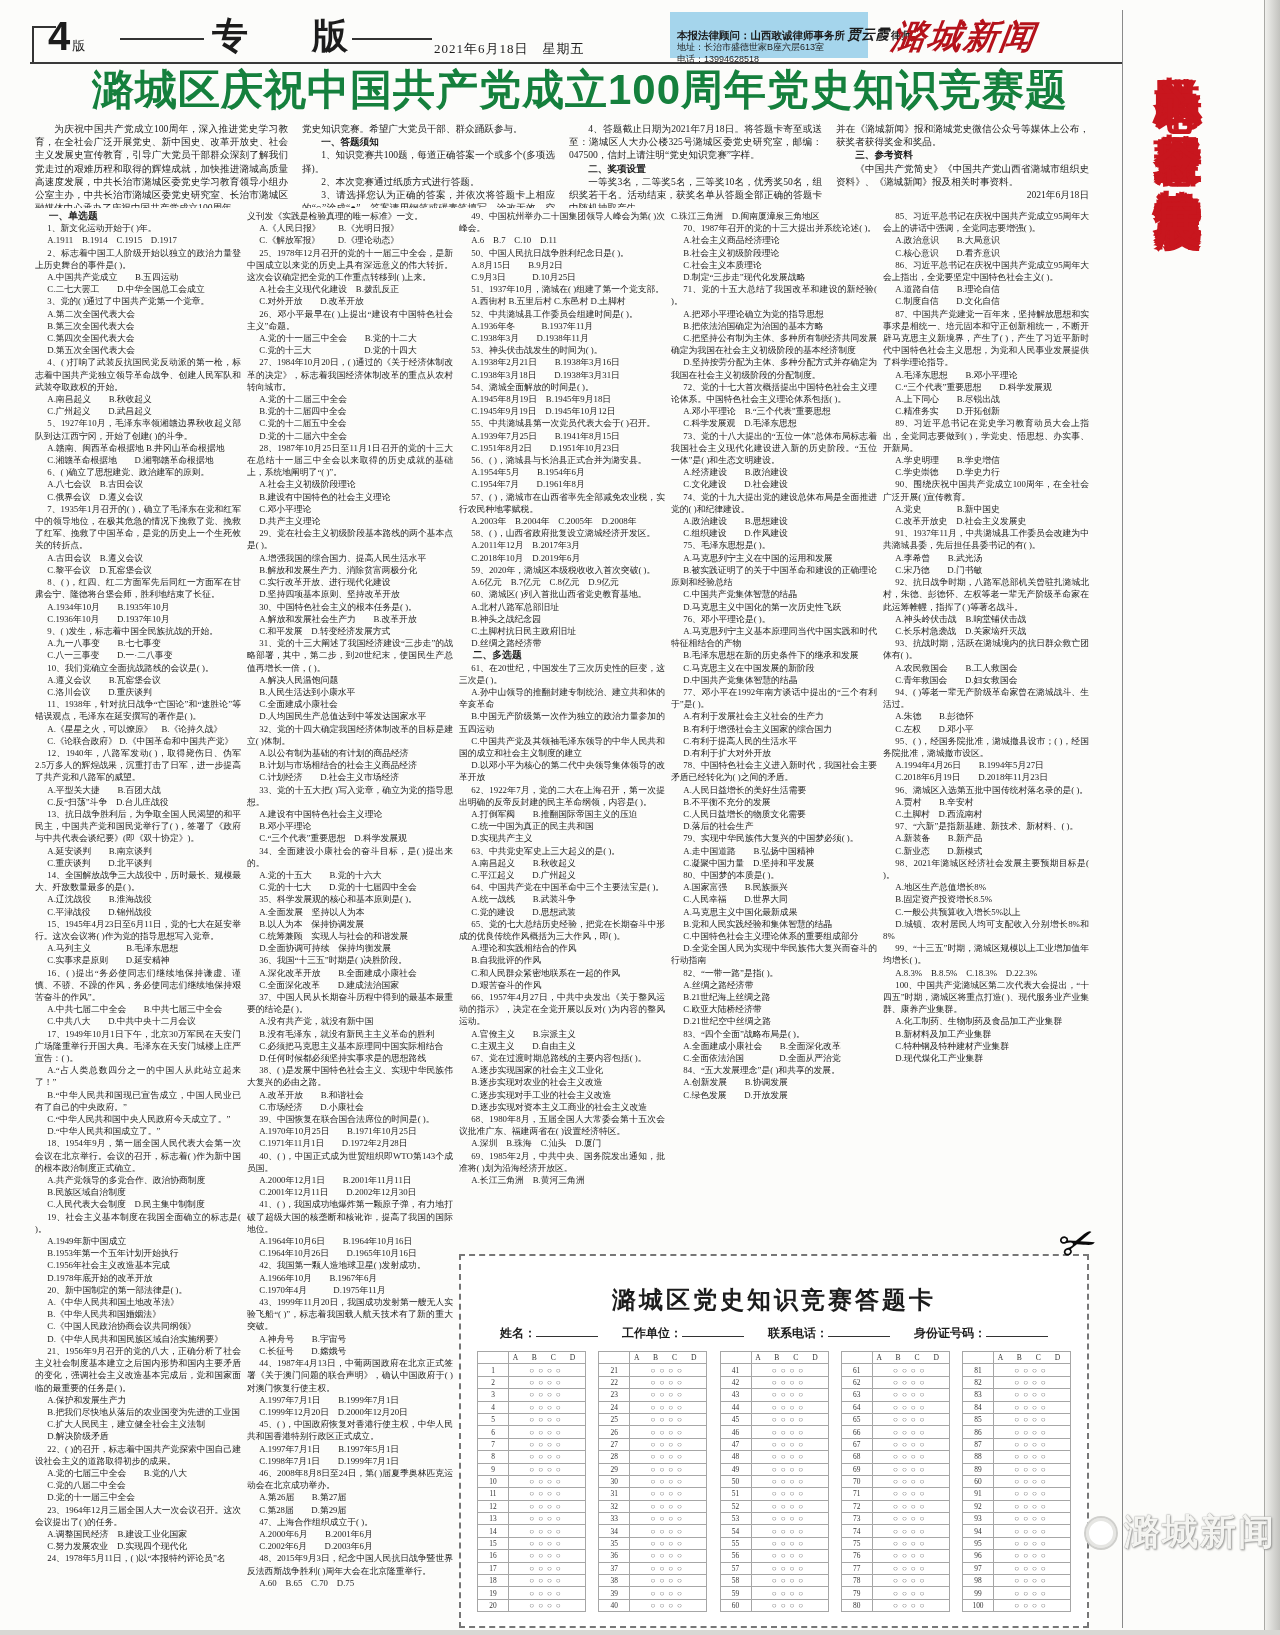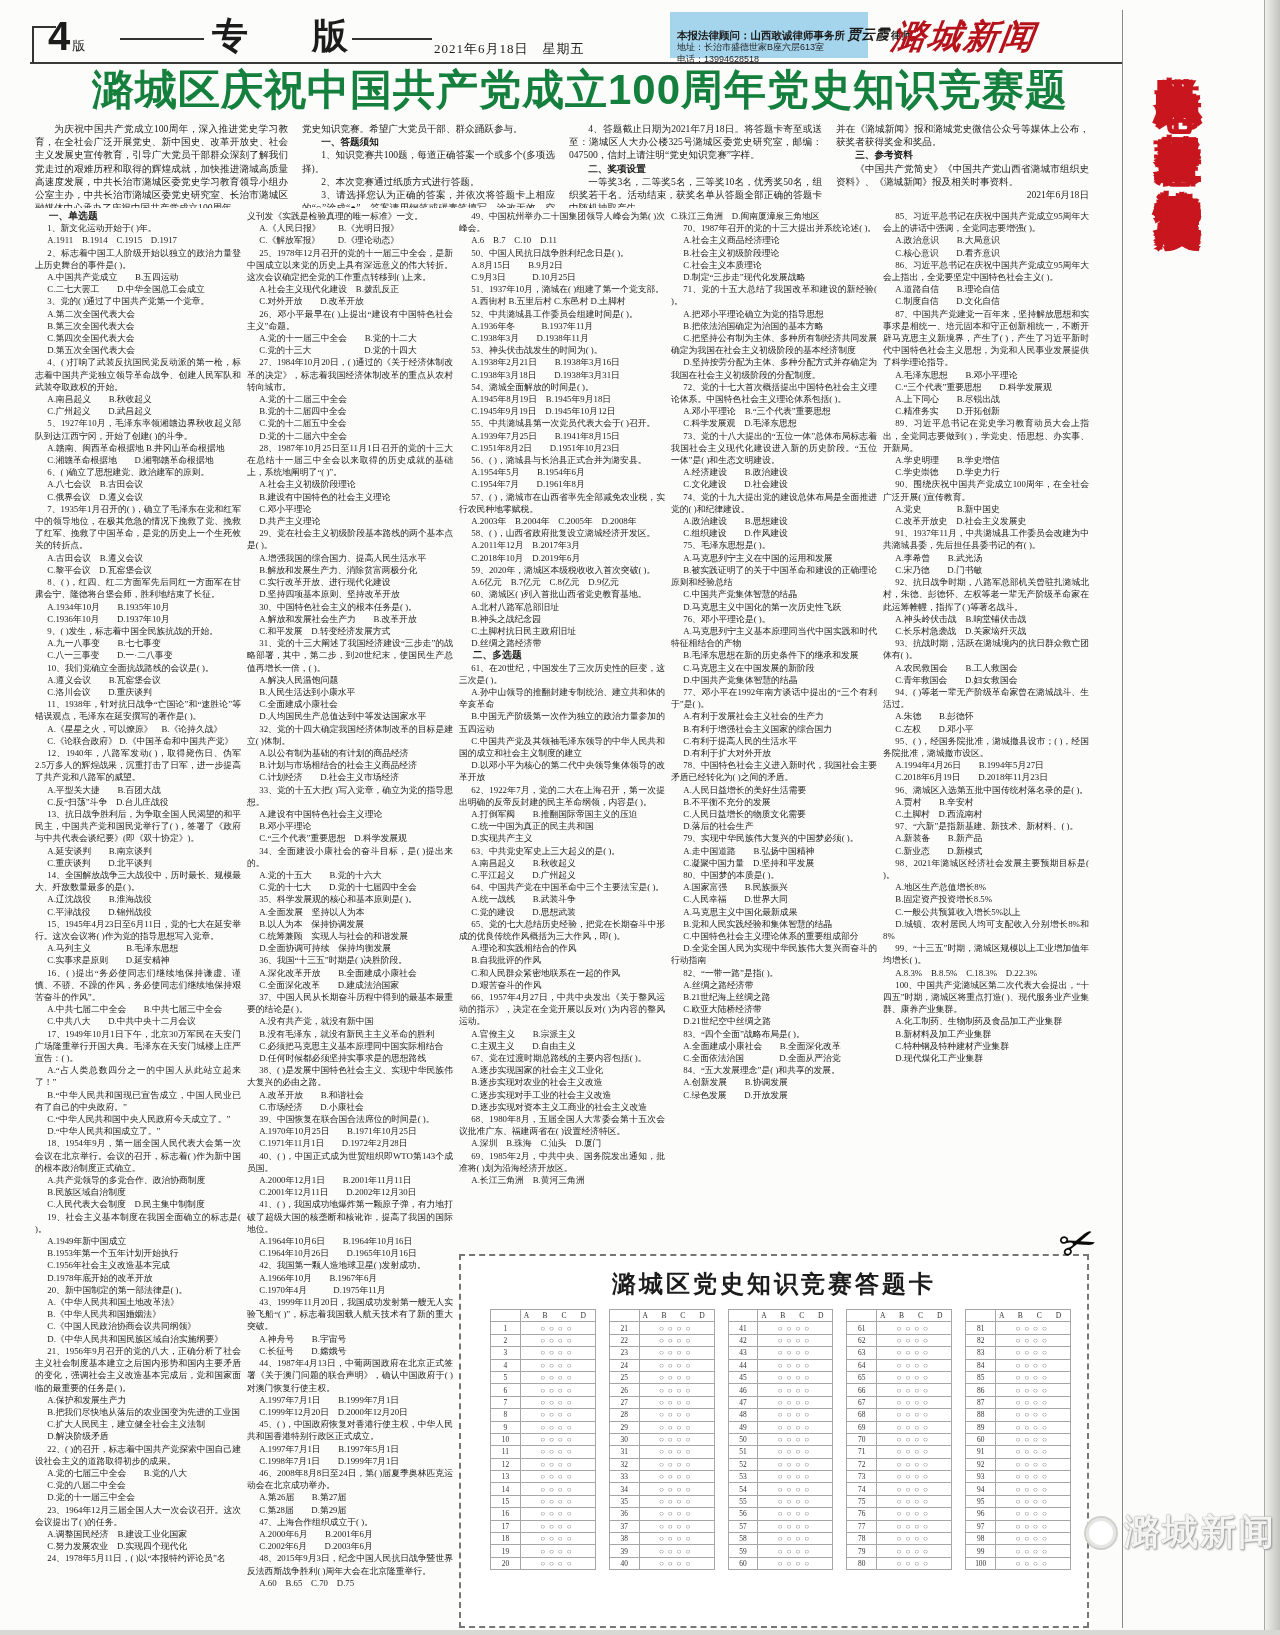--- a/index.html
+++ b/index.html
@@ -40,27 +40,27 @@
   #qc2{left:459px;height:1034px;}
   #qc3{left:671px;height:1034px;}
   #qc4{left:883px;height:1034px;}
   .qcol p{margin:0;text-indent:1.4em;}
   .qcol p.h{font-weight:bold;font-family:"Liberation Sans",sans-serif;font-size:9.8px;}
   .qcol p.c{text-indent:0;}
   
   .answer-card{position:absolute;left:459px;top:1254px;width:630px;height:374px;border:2px dashed #777;
                background:#fff;box-sizing:border-box;}
   .scissors{position:absolute;right:-10px;top:-34px;font-size:44px;color:#0a0a0a;transform:rotate(-18deg);line-height:1;}
-  .card-title{margin-top:12px;text-align:center;font-size:24px;font-weight:900;letter-spacing:3px;
+  .card-title{margin-top:28px;text-align:center;font-size:24px;font-weight:900;letter-spacing:3px;
               font-family:"Liberation Sans",sans-serif;}
   .card-fields{display:flex;justify-content:center;gap:24px;margin-top:9px;font-size:12px;font-weight:bold;
                font-family:"Liberation Sans",sans-serif;}
   .field-line{display:inline-block;width:62px;border-bottom:1px solid #333;height:11px;}
   .card-table{display:flex;justify-content:space-between;margin:9px 16px 0 16px;}
-  table.grp{border-collapse:collapse;margin-left:13px;}
+  table.grp{border-collapse:collapse;}
   .grp td{border:1px solid #a6a6a6;padding:0;}
   .grp .n{width:30px;text-align:center;font-size:7.4px;height:11.4px;color:#333;}
   .grp .b{width:76px;text-align:center;font-size:8px;letter-spacing:4px;color:#666;}
   .grp .hdr{font-size:7.6px;letter-spacing:6px;color:#333;}
   
   .v-divider{position:absolute;left:1122px;top:10px;height:1618px;border-left:1px solid #8a8a8a;}
   .banner{position:absolute;left:1131px;top:38px;height:1570px;width:94px;writing-mode:vertical-rl;
           font-size:48px;line-height:94px;font-weight:900;color:#c8161e;
           font-family:"Liberation Sans",sans-serif;letter-spacing:1px;}
   .watermark{position:absolute;left:1084px;top:1508px;display:flex;align-items:center;gap:6px;z-index:5;}
@@ -475,20 +475,26 @@
       <p>100、中国共产党潞城区第二次代表大会提出，“十四五”时期，潞城区将重点打造( )、现代服务业产业集群、康养产业集群。</p>
       <p>A.化工制药、生物制药及食品加工产业集群</p>
       <p>B.新材料及加工产业集群</p>
       <p>C.特种钢及特种建材产业集群</p>
       <p>D.现代煤化工产业集群</p>
     </div>
 
   <div class="answer-card">
     <div class="scissors">✂</div>
     <div class="card-title">潞城区党史知识竞赛答题卡</div>
+    <div class="card-fields" id="cardFields">
+        <span><span>姓名：</span><span class="field-line"></span></span>
+        <span><span>工作单位：</span><span class="field-line"></span></span>
+        <span><span>联系电话：</span><span class="field-line"></span></span>
+        <span><span>身份证号码：</span><span class="field-line"></span></span>
+      </div>
     <div class="card-table" id="cardTable">
         <table class="grp">
           <tbody>
             <tr>
               <td class="n"></td>
               <td class="b hdr">A B C D</td>
             </tr>
             <tr>
               <td class="n">1</td>
               <td class="b">○○○○</td>

